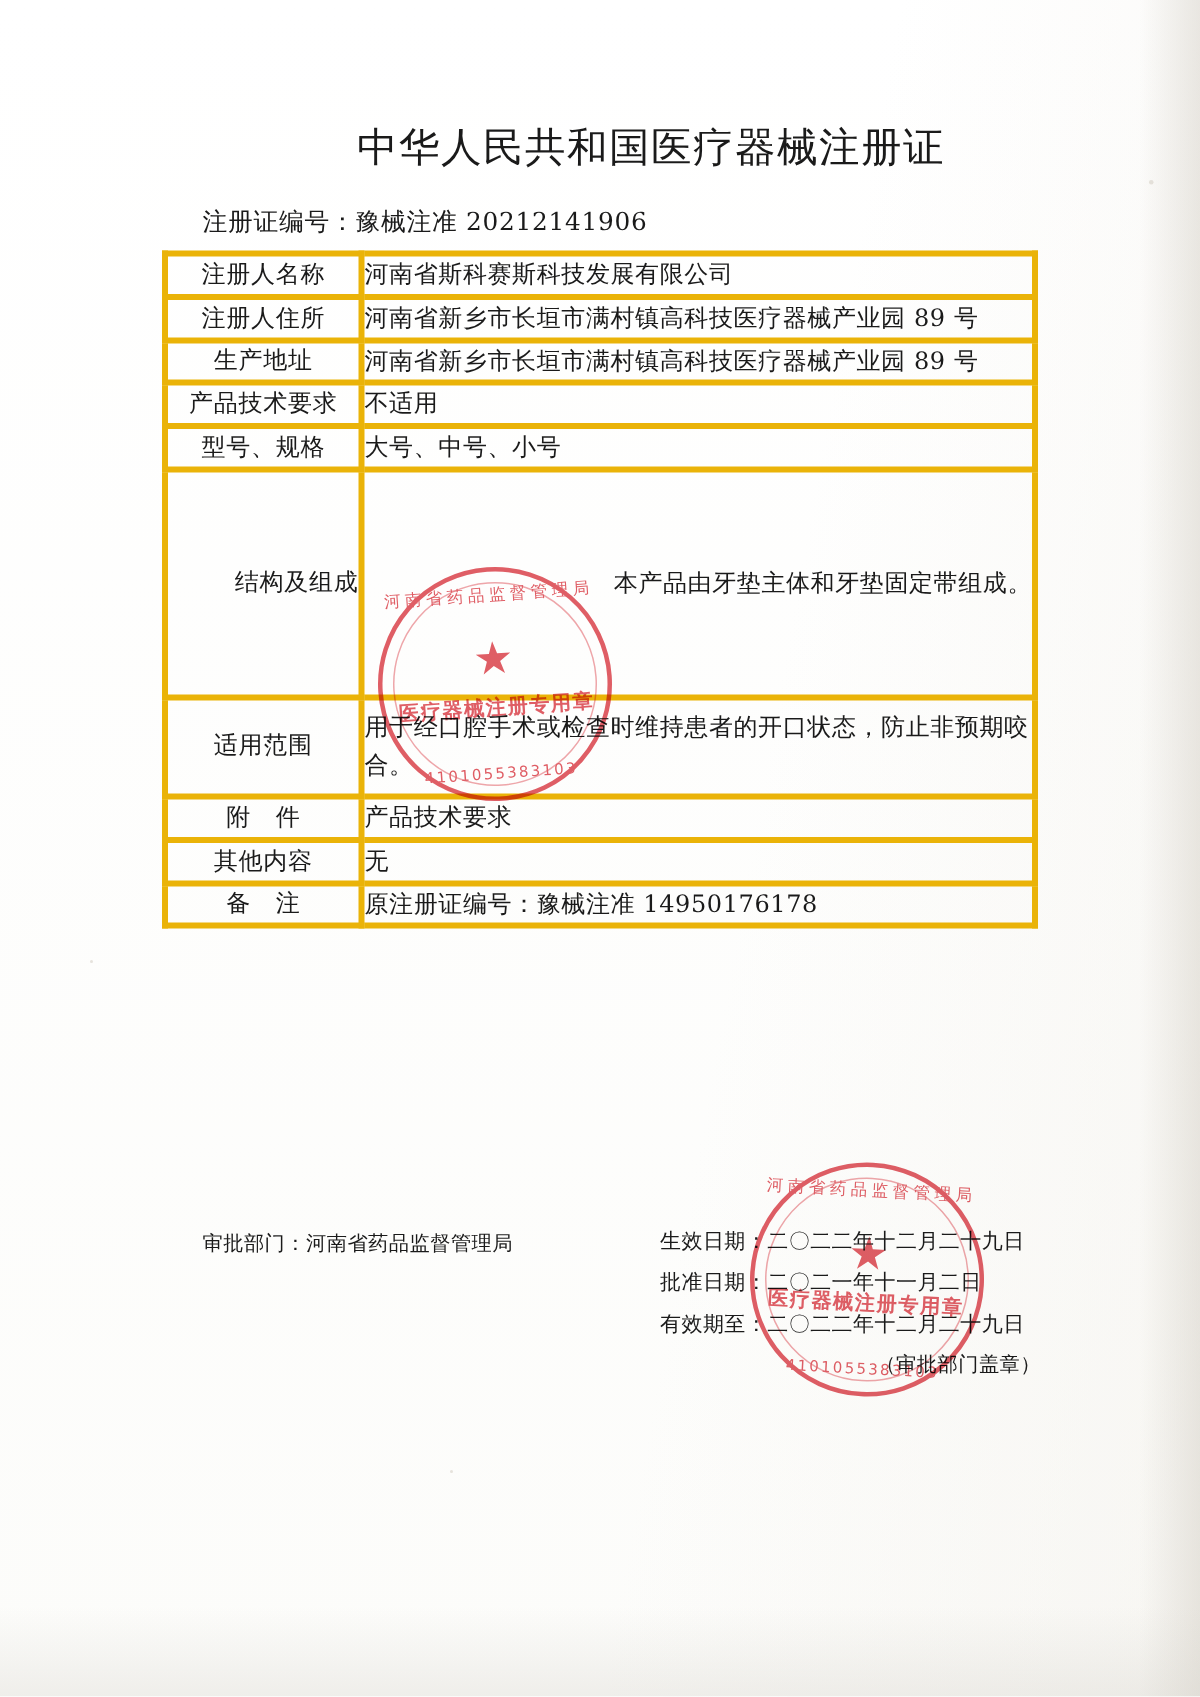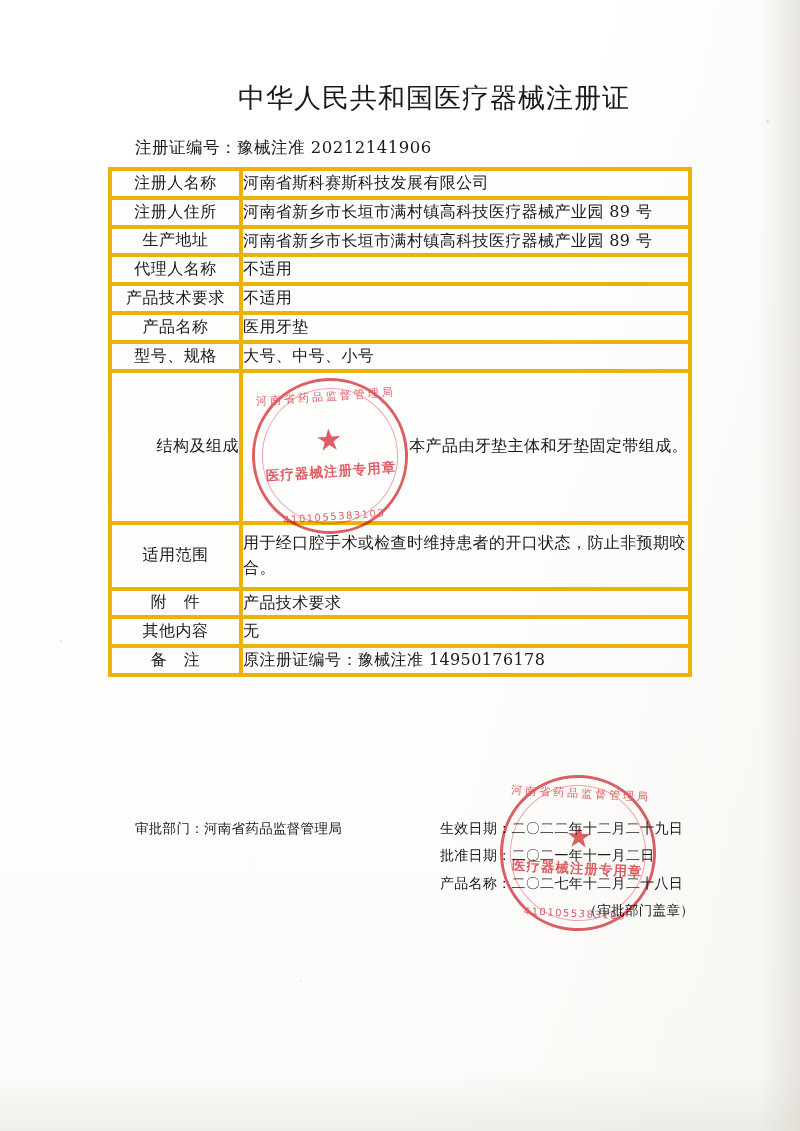--- a/index.html
+++ b/index.html
@@ -211,30 +211,22 @@
       </tr>
       <tr>
         <td class="label">注册人住所</td>
         <td class="value">河南省新乡市长垣市满村镇高科技医疗器械产业园 89 号</td>
       </tr>
       <tr>
         <td class="label">生产地址</td>
         <td class="value">河南省新乡市长垣市满村镇高科技医疗器械产业园 89 号</td>
       </tr>
       <tr>
-        <td class="label">代理人名称</td>
-        <td class="value">不适用</td>
-      </tr>
-      <tr>
         <td class="label">产品技术要求</td>
         <td class="value">不适用</td>
-      </tr>
-      <tr>
-        <td class="label">产品名称</td>
-        <td class="value">医用牙垫</td>
       </tr>
       <tr>
         <td class="label">型号、规格</td>
         <td class="value">大号、中号、小号</td>
       </tr>
       <tr class="row-struct">
         <td class="label">结构及组成</td>
         <td class="value">本产品由牙垫主体和牙垫固定带组成。</td>
       </tr>
       <tr class="row-scope">
@@ -254,21 +246,21 @@
         <td class="value">原注册证编号：豫械注准 14950176178</td>
       </tr>
     </tbody>
   </table>
 
   <div class="footer-left">审批部门：河南省药品监督管理局</div>
 
   <div class="footer-right">
     <div>生效日期：二〇二二年十二月二十九日</div>
     <div>批准日期：二〇二一年十一月二日</div>
-    <div>产品名称：二〇二七年十二月二十八日</div>
+    <div>有效期至：二〇二二年十二月二十九日</div>
     <div class="seal-note">（审批部门盖章）</div>
   </div>
 
   <div class="seal seal-main">
     <div class="seal-arc"></div>
     <div class="ring-text-top">河南省药品监督管理局</div>
     <div class="star">★</div>
     <div class="center-text">医疗器械注册专用章</div>
     <div class="bottom-code">4101055383103</div>
   </div>

